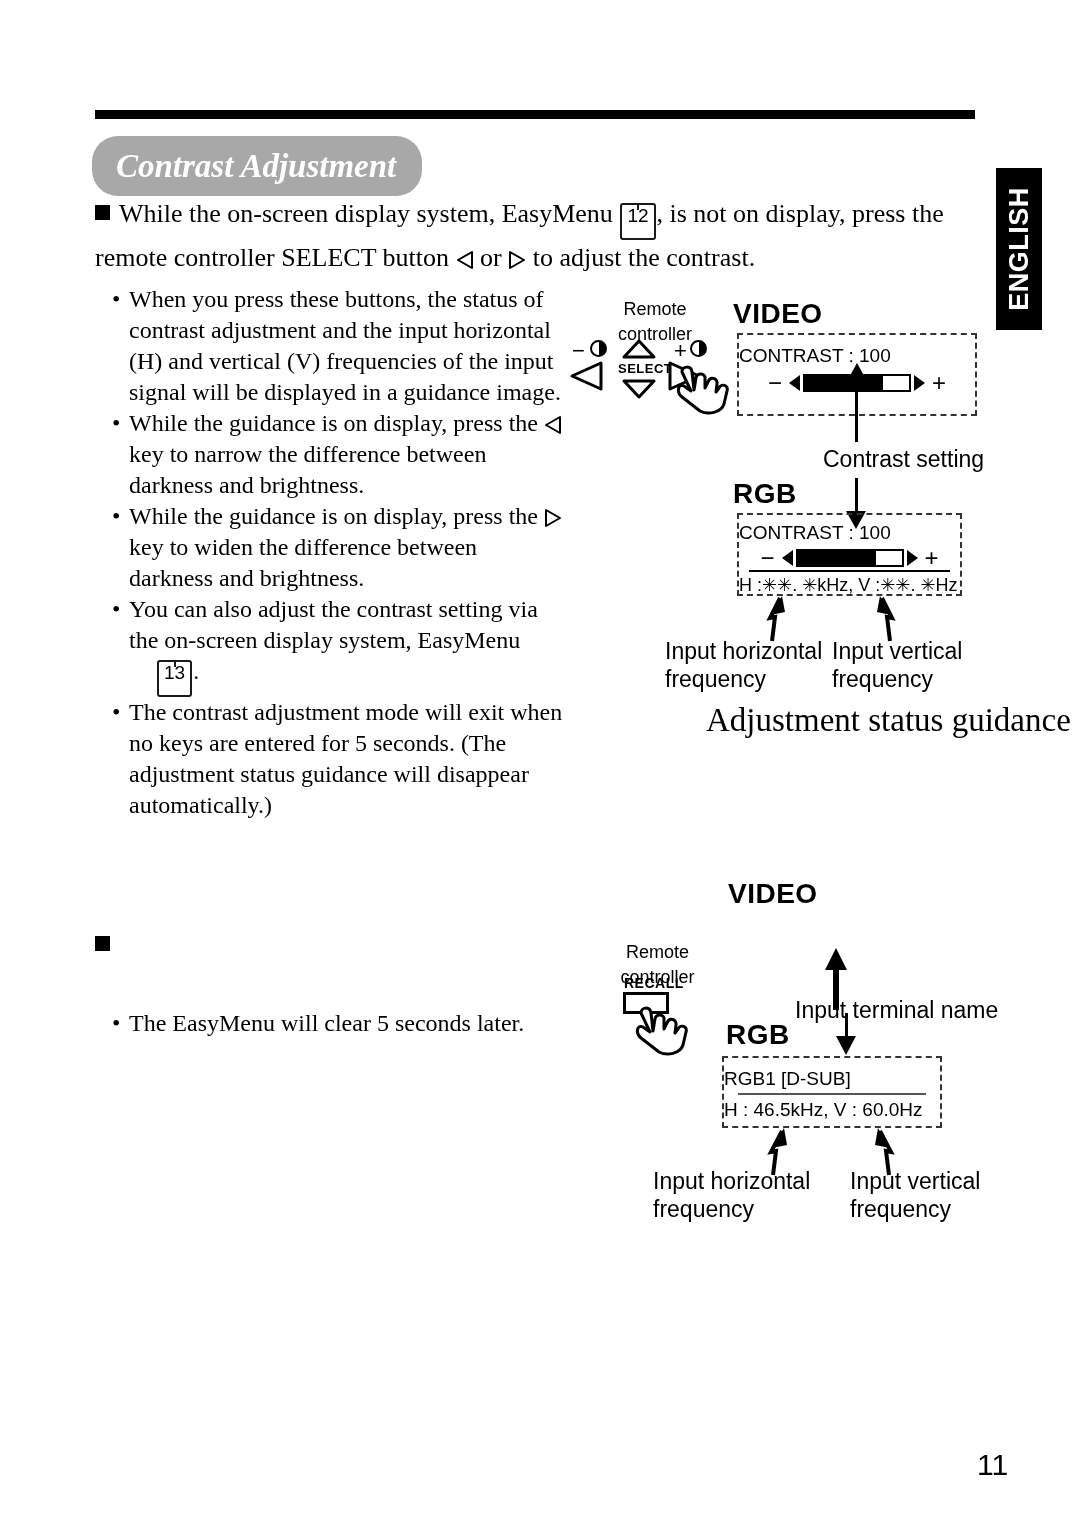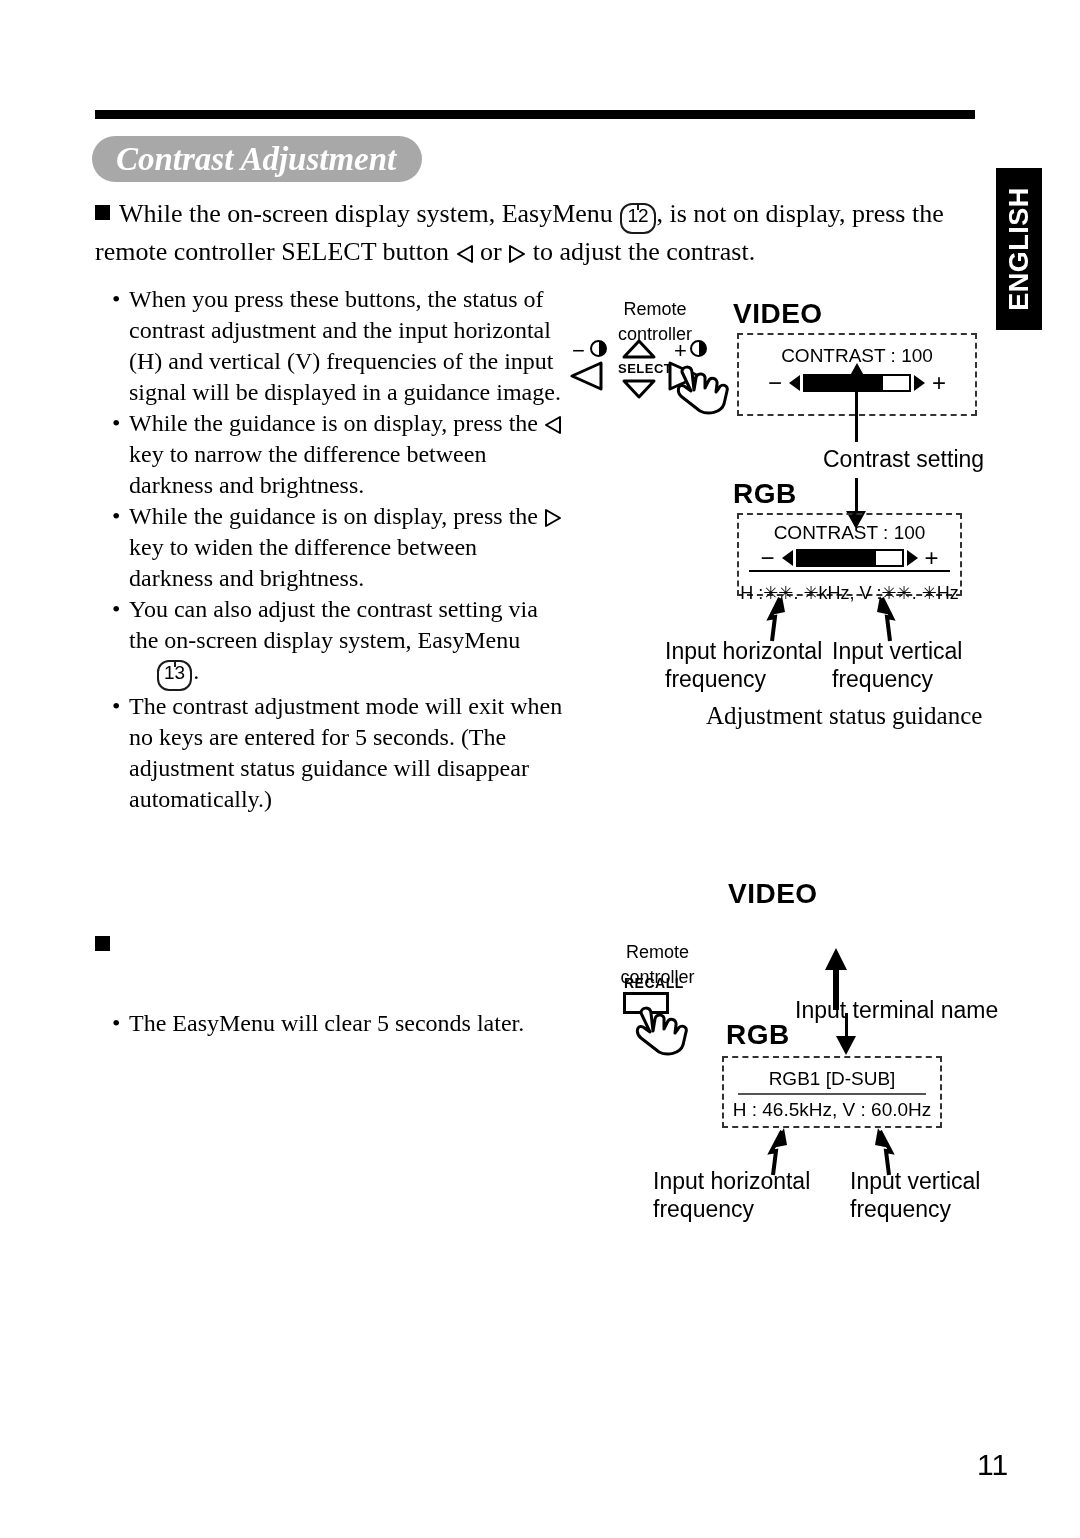--- a/index.html
+++ b/index.html
@@ -64,21 +64,21 @@
     font-style: italic;
     font-weight: bold;
     display: flex;
     align-items: center;
     padding: 0 26px 0 24px;
     box-sizing: border-box;
   }
   #pill-contrast {
     left: 92px;
     top: 136px;
-    height: 46px;
+    height: 60px;
     font-size: 33px;
   }
   #pill-input {
     left: 92px;
     top: 810px;
     height: 48px;
     font-size: 33px;
   }
 
   
@@ -95,22 +95,22 @@
     margin-right: 9px;
     vertical-align: 0.08em;
   }
   .sq-text { display: inline; }
 
   
   .bookref {
     display: inline-block;
     position: relative;
     border: 2px solid #1a1a1a;
-    border-radius: 12px;
-    padding: 0 5px 6px 5px;
+    border-radius: 3px;
+    padding: 0 5px 12px 5px;
     font-family: "Liberation Sans", sans-serif;
     font-style: normal;
     font-size: 19px;
     line-height: 21px;
     vertical-align: 0.02em;
     margin: 0 1px;
   }
   .bookref::after {
     content: "";
     position: absolute;
@@ -158,21 +158,20 @@
     letter-spacing: 0.5px;
     text-align: right;
   }
   .osd-box {
     border: 2px dashed #333333;
     box-sizing: border-box;
   }
   .osd-text {
     font-family: "Liberation Sans", sans-serif;
     font-size: 19px;
-    text-align: center;
     white-space: nowrap;
   }
 
   
   .slider-row {
     display: flex;
     align-items: center;
     justify-content: center;
     gap: 6px;
   }
@@ -207,21 +206,21 @@
     background: linear-gradient(to right, #ffffff 0 50%, #000000 50% 100%);
     box-sizing: border-box;
     display: inline-block;
   }
 
   
   .vline { background: #000; width: 3px; }
 
   .caption-serif {
     font-family: "Liberation Serif", serif;
-    font-size: 25px;
+    font-size: 33px;
   }
 
   .page-num {
     font-family: "Liberation Sans", sans-serif;
     font-size: 30px;
   }
 </style>
 </head>
 <body>
 
@@ -365,21 +364,21 @@
         <span class="bar-outer" style="width:108px;">
           <span class="bar-fill" id="fill-rgb" style="width: 75%;"></span>
         </span>
         <svg width="13" height="18" viewBox="0 0 13 18">
             <polygon points="1,1 1,17 12,9" fill="#000"></polygon>
           </svg>
       </span>
       <span class="sgn">+</span>
     </div>
     <div style="border-top:2px solid #000; margin:2px 10px 0 10px;"></div>
-    <div class="osd-text" style="margin-top:10px; font-size:18px;">H :✳✳. ✳kHz, V :✳✳. ✳Hz</div>
+    <div class="osd-text" style="margin-top:2px; font-size:18px;">H :✳✳. ✳kHz, V :✳✳. ✳Hz</div>
   </div>
 
   <div class="abs" style="left:758px; top:596px;">
     <svg width="30" height="46" viewBox="0 0 30 46">
         <path d="M22 2 L12 22 L17 21 L14 45" fill="none" stroke="#000" stroke-width="4"></path>
         <polygon points="24,0 13,19 27,16" fill="#000"></polygon>
       </svg>
   </div>
   <div class="abs" style="left:874px; top:596px;">
     <svg width="30" height="46" viewBox="0 0 30 46">

